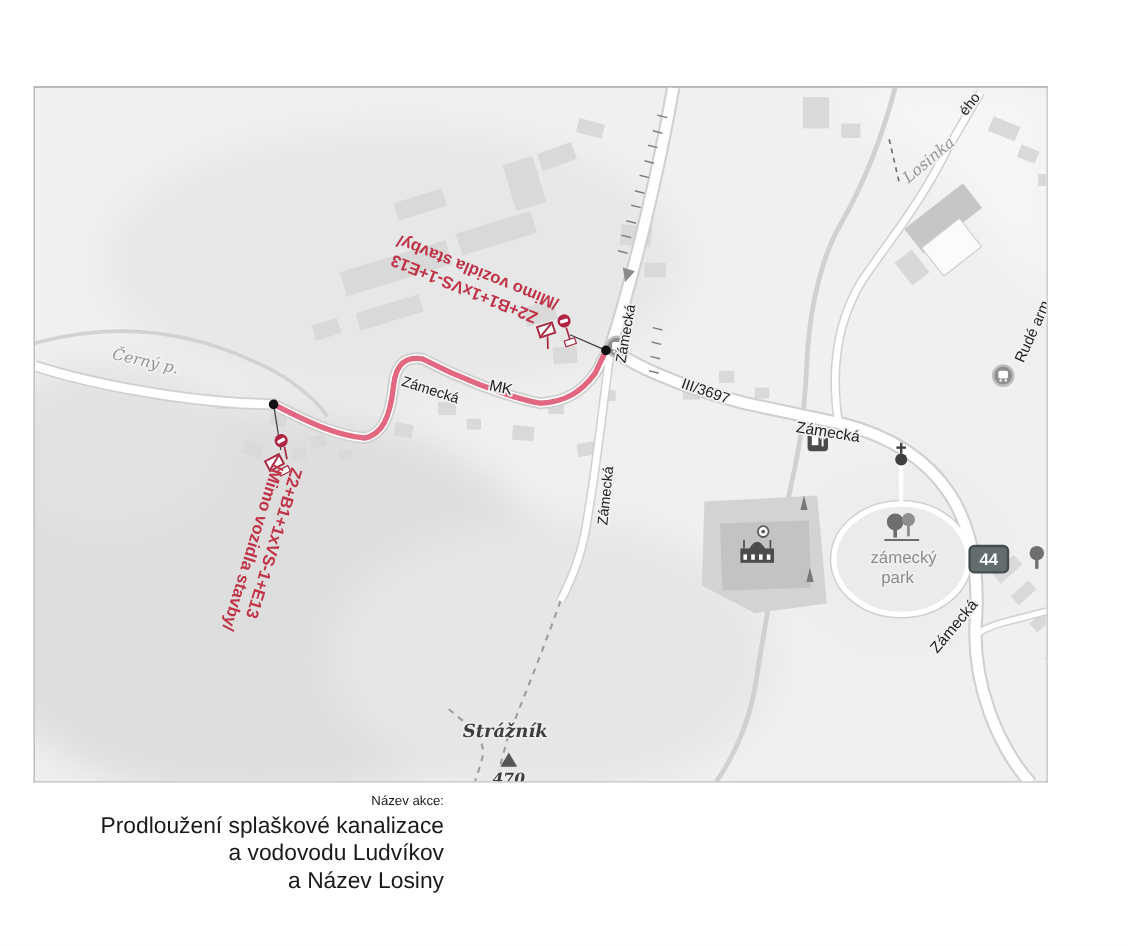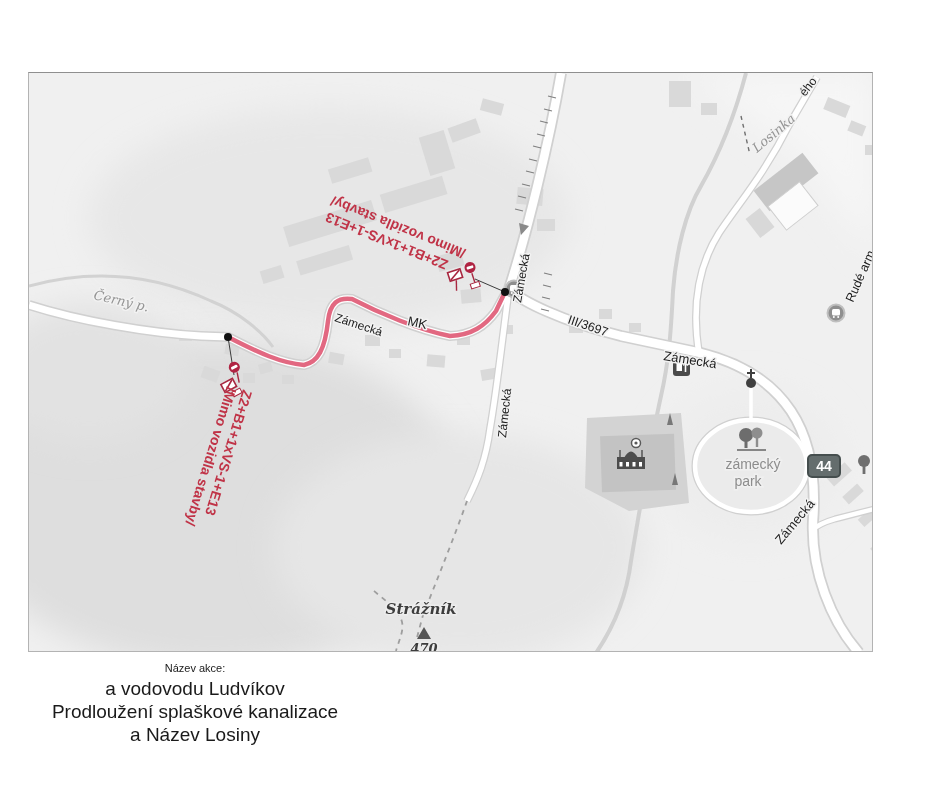--- a/index.html
+++ b/index.html
@@ -9,21 +9,21 @@
     border:1px solid #b3b3b3;border-top-color:#8f8f8f;background:#f0f0f0;overflow:hidden;box-sizing:border-box;}
   .map-frame svg{display:block;}
   
   .ml{font-family:"Liberation Sans",sans-serif;fill:#1d1d1d;paint-order:stroke;stroke:#f2f2f2;stroke-width:3px;stroke-linejoin:round;}
   .mw{font-family:"DejaVu Serif",serif;font-style:italic;fill:#949494;paint-order:stroke;stroke:#f2f2f2;stroke-width:3px;stroke-linejoin:round;}
   .mpark{font-family:"Liberation Sans",sans-serif;fill:#8d8d8d;paint-order:stroke;stroke:#f0f0f0;stroke-width:3px;}
   .mhill{font-family:"DejaVu Serif",serif;font-style:italic;font-weight:bold;fill:#3d3d3d;paint-order:stroke;stroke:#ededed;stroke-width:3px;}
   .redtxt{font-family:"Liberation Sans",sans-serif;font-weight:bold;font-size:14px;fill:#c03347;}
   .badge-txt{font-family:"Liberation Sans",sans-serif;font-weight:bold;font-size:14px;fill:#ffffff;}
   
-  .caption{position:absolute;left:20px;top:662px;width:350px;text-align:center;color:#1a1a1a;}
+  .caption{position:absolute;left:20px;top:662px;width:350px;text-align:right;color:#1a1a1a;}
   .caption .small{font-size:11px;margin:0 0 3px 0;}
   .caption .big{font-size:19px;line-height:23px;margin:0;}
 </style>
 </head>
 <body>
 
 <div class="page">
 
   <div class="map-frame">
     <svg width="845" height="580" viewBox="0 0 845 580" xmlns="http://www.w3.org/2000/svg">
@@ -267,18 +267,18 @@
 
       <g transform="translate(214,316) rotate(107)">
         <text class="redtxt" x="0" y="0">Z2+B1+1xVS-1+E13</text>
         <text class="redtxt" x="2" y="16">/Mimo vozidla stavby/</text>
       </g>
     </svg>
   </div>
 
   <div class="caption">
     <p class="small">Název akce:</p>
+    <p class="big">Prodloužení splaškové kanalizace</p>
     <p class="big">a vodovodu Ludvíkov</p>
-    <p class="big">Prodloužení splaškové kanalizace</p>
     <p class="big">a Název Losiny</p>
   </div>
 
 </div>
 
 </body></html>

